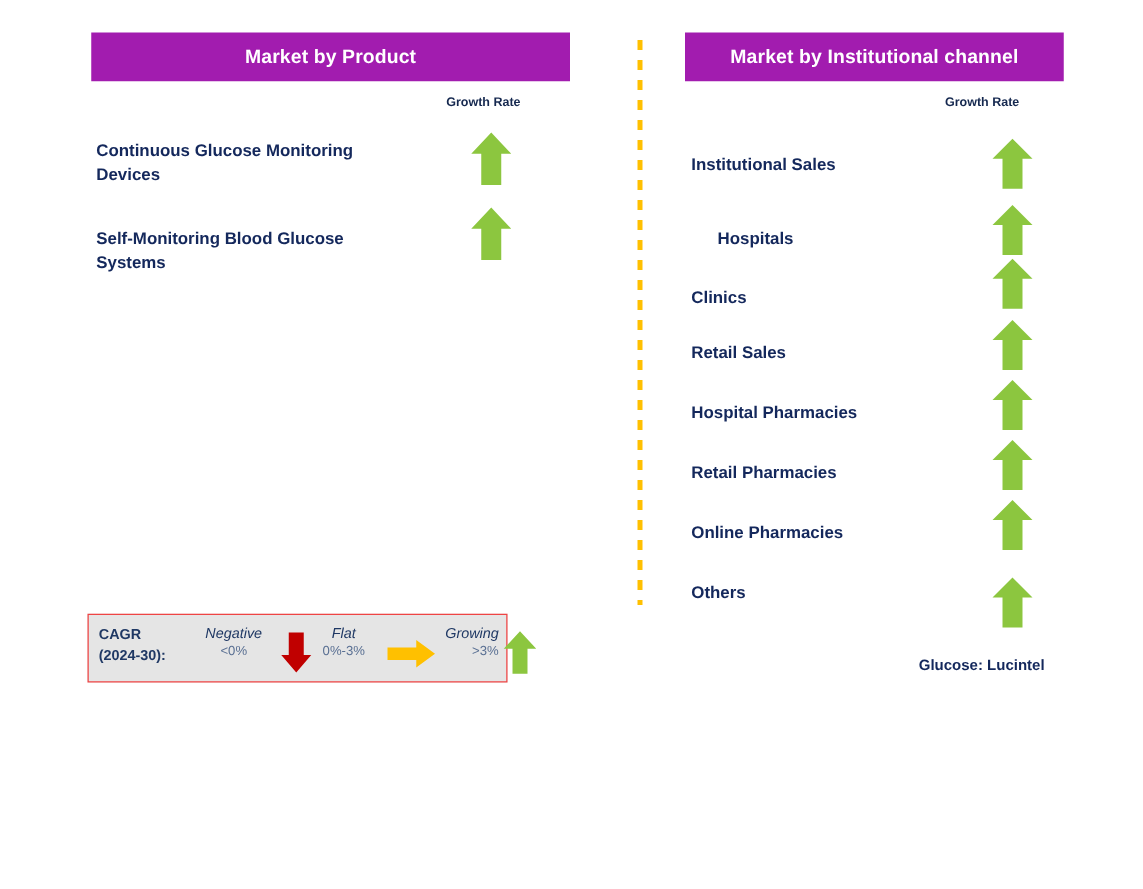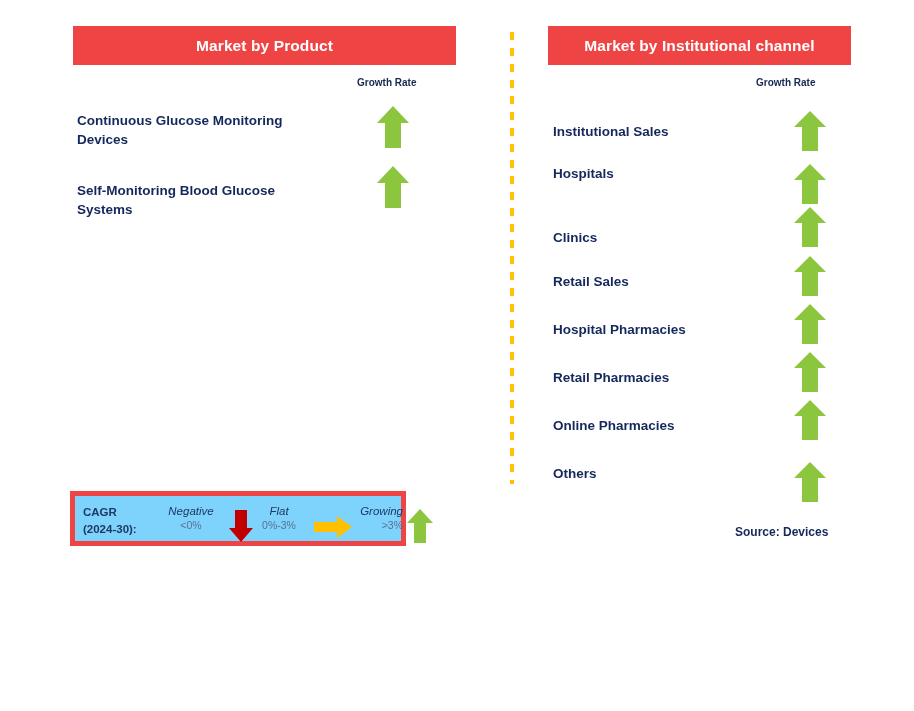--- a/index.html
+++ b/index.html
@@ -17,21 +17,21 @@
   }
   .canvas {
     position: relative;
     width: 914px;
     height: 711px;
   }
 
   
   .section-header {
     position: absolute;
-    background: #ef4444;
+    background: #a21caf;
     color: #ffffff;
     display: flex;
     align-items: center;
     justify-content: center;
     font-weight: bold;
     font-size: 15.5px;
     letter-spacing: 0.1px;
   }
   #header-product {
     left: 73px;
@@ -122,23 +122,23 @@
     background-repeat: repeat-y;
   }
 
   
   #legend-box {
     position: absolute;
     left: 70px;
     top: 491px;
     width: 336px;
     height: 55px;
-    border: 5px solid #ef4444;
+    border: 1px solid #ef4444;
     box-sizing: border-box;
-    background: #7dd3fc;
+    background: #e5e5e5;
   }
   .legend-inner {
     position: relative;
     width: 100%;
     height: 100%;
   }
   #legend-cagr {
     position: absolute;
     left: 8px;
     top: 8px;
@@ -227,21 +227,21 @@
 
   <div class="col-right">
 
     <div class="segment-label" style="top:122px;">Institutional Sales</div>
     <div class="arrow-wrap" style="top:110px;">
       <svg class="arrow-up-green" width="34" height="42" viewBox="0 0 34 42">
         <polygon points="17,1 33,17 25,17 25,41 9,41 9,17 1,17" fill="#8CC63F"></polygon>
       </svg>
     </div>
 
-    <div class="segment-label" style="top:164px;">Hospitals</div>
+    <div class="segment-label" style="top:181px;margin-left:21px;">Hospitals</div>
     <div class="arrow-wrap" style="top:163px;">
       <svg class="arrow-up-green" width="34" height="42" viewBox="0 0 34 42">
         <polygon points="17,1 33,17 25,17 25,41 9,41 9,17 1,17" fill="#8CC63F"></polygon>
       </svg>
     </div>
 
     <div class="segment-label" style="top:228px;">Clinics</div>
     <div class="arrow-wrap" style="top:206px;">
       <svg class="arrow-up-green" width="34" height="42" viewBox="0 0 34 42">
         <polygon points="17,1 33,17 25,17 25,41 9,41 9,17 1,17" fill="#8CC63F"></polygon>
@@ -315,15 +315,15 @@
       </div>
       <div class="legend-icon" id="legend-icon-growing">
         <svg class="arrow-up-green" width="28" height="36" viewBox="0 0 28 36">
           <polygon points="14,1 27,15 20,15 20,35 8,35 8,15 1,15" fill="#8CC63F"></polygon>
         </svg>
       </div>
 
     </div>
   </div>
 
-  <div id="source-note">Source: Devices</div>
+  <div id="source-note">Glucose: Lucintel</div>
 
 </div>
 
 </body></html>

